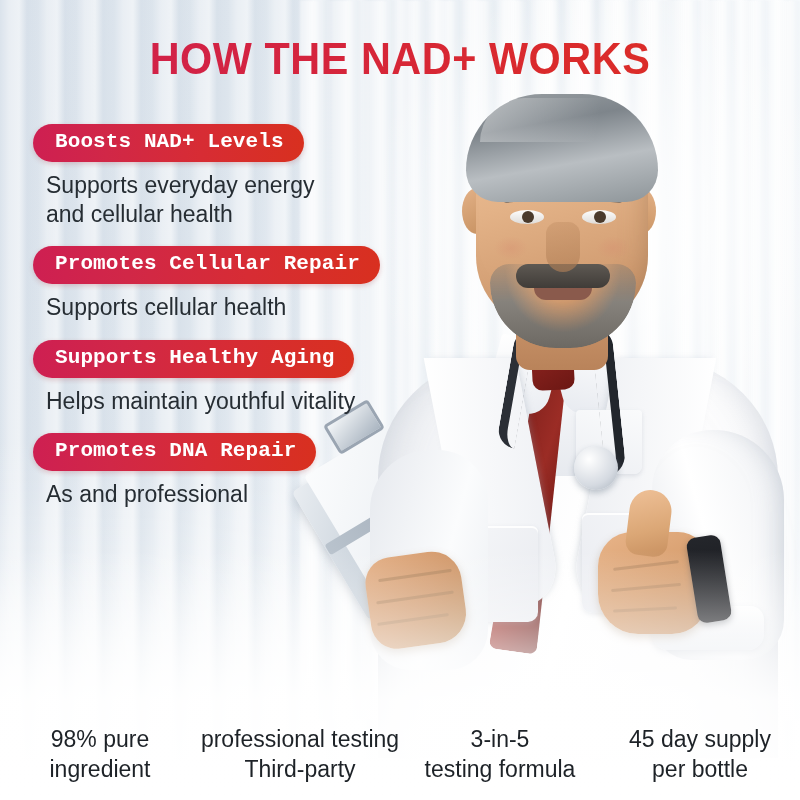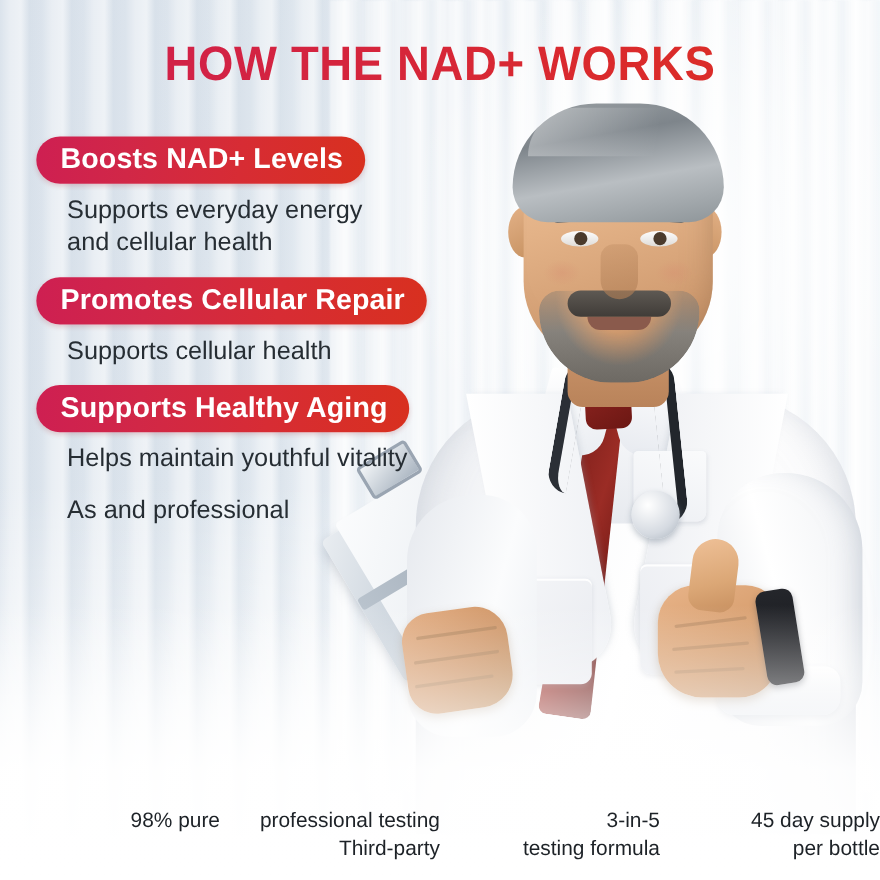--- a/index.html
+++ b/index.html
@@ -282,36 +282,36 @@
     -webkit-background-clip:text;background-clip:text;color:transparent;
     transform:scaleX(.94);white-space:nowrap;
   }
 
   #benefits{position:absolute;left:0;top:124px;width:470px;}
   .benefit{margin-bottom:18px;}
   .pill{
     display:inline-block;margin-left:33px;
     padding:7px 20px 9px 22px;border-radius:26px;
     background:linear-gradient(95deg,#ce1f52 0%,#d12747 28%,#d72c34 62%,#d8301f 100%);
-    color:#fff;font-size:26px;font-weight:bold;letter-spacing:.1px;
+    color:#fff;font-size:21px;font-weight:bold;letter-spacing:.1px;
     box-shadow:0 2px 5px rgba(160,40,50,.22);
-    line-height:1.04;white-space:nowrap;
+    line-height:1.04;white-space:nowrap;font-family:Liberation Mono, monospace;
   }
   .desc{
-    margin:9px 0 0 61px;color:#262d33;font-size:23px;line-height:1.25;
+    margin:9px 0 0 46px;color:#262d33;font-size:23px;line-height:1.25;
     max-width:400px;
   }
   .desc span{display:block;}
 
   #footer{
     position:absolute;left:0;bottom:16px;width:800px;
     display:flex;align-items:flex-start;
   }
   .fcol{
-    flex:1;text-align:right;color:#1d2227;font-size:19px;line-height:1.28;
+    flex:1;text-align:center;color:#1d2227;font-size:23px;line-height:1.28;
   }
   .fcol span{display:block;}
 </style>
 </head>
 <body>
 
 <div id="poster">
 
   <div class="blinds"></div>
   <div class="blinds2"></div>
@@ -399,30 +399,32 @@
     </div>
 
     <div class="benefit">
       <div class="pill">Supports Healthy Aging</div>
       <div class="desc">
         <span>Helps maintain youthful vitality</span>
       </div>
     </div>
 
     <div class="benefit">
+      <div class="pill">Promotes DNA Repair</div>
       <div class="desc">
         <span>As and professional</span>
       </div>
     </div>
 
   </div>
 
   <div id="footer">
     <div class="fcol">
       <span>98% pure</span>
+      <span>ingredient</span>
     </div>
     <div class="fcol">
       <span>professional testing</span>
       <span>Third-party</span>
     </div>
     <div class="fcol">
       <span>3-in-5</span>
       <span>testing formula</span>
     </div>
     <div class="fcol">

